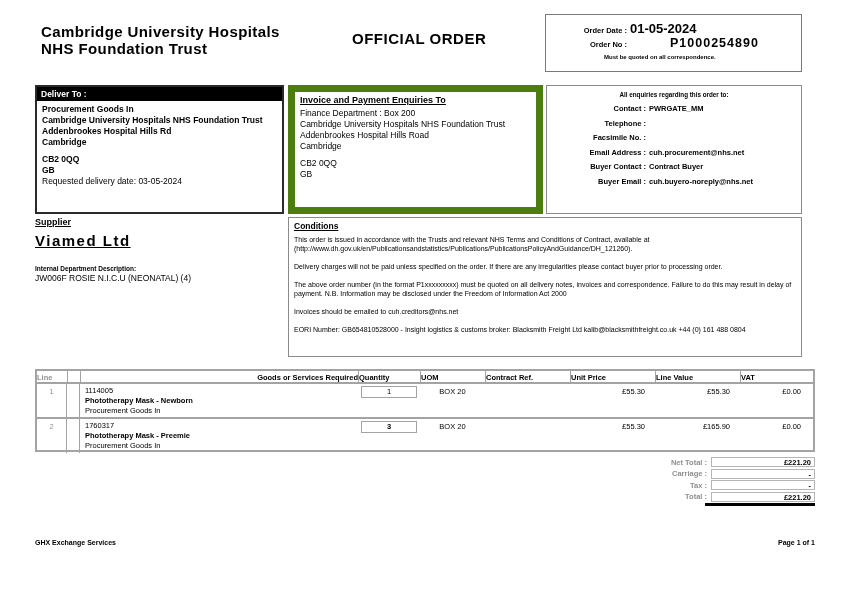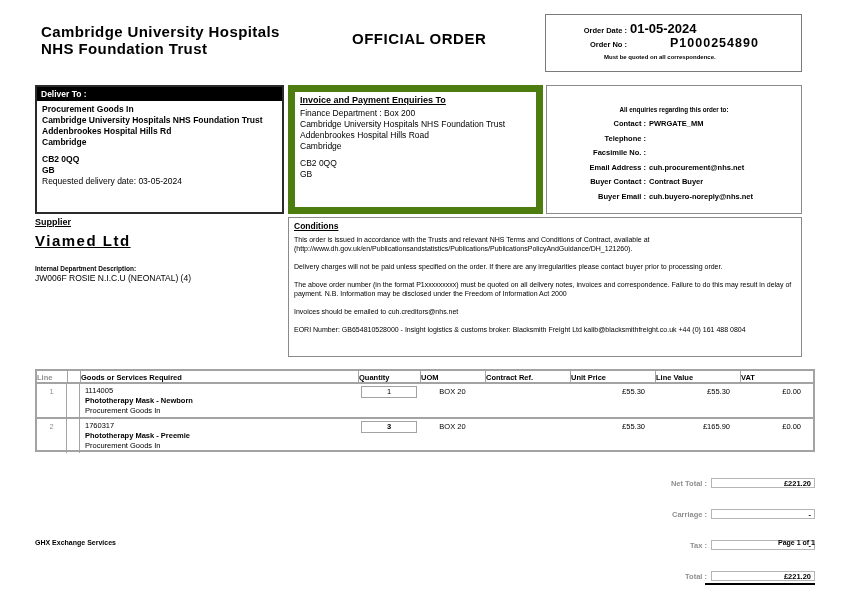--- a/index.html
+++ b/index.html
@@ -22,21 +22,21 @@
   .deliver-box { position:absolute; left:35px; top:85px; width:249px; height:129px; border:2px solid #2a2a2a; background:#fff; }
   .deliver-head { background:#000; color:#fff; font-size:8.5px; font-weight:bold; padding:2px 4px; }
   .deliver-body { padding:3px 5px; }
   .addr-line-b { font-size:8.5px; font-weight:bold; line-height:11px; }
   .addr-line-n { font-size:8.5px; line-height:11px; }
   .gap-top { margin-top:6px; }
 
   .invoice-box { position:absolute; left:288px; top:85px; width:255px; height:129px; border:7px solid #4d7c0f; padding:3px 5px; }
   .invoice-title { font-size:9px; font-weight:bold; text-decoration:underline; margin-bottom:3px; }
 
-  .contact-box { position:absolute; left:546px; top:85px; width:256px; height:129px; border:1px solid #8a8a8a; padding:18px 4px; }
+  .contact-box { position:absolute; left:546px; top:85px; width:256px; height:129px; border:1px solid #8a8a8a; padding:3px 4px; }
   .contact-head { text-align:center; font-size:6.3px; font-weight:bold; margin:2px 0 6px 0; }
   .contact-grid { display:grid; grid-template-columns:98px 1fr; row-gap:5.5px; }
   .c-label { text-align:right; font-size:7.5px; font-weight:bold; padding-right:3px; }
   .c-value { font-size:7.5px; font-weight:bold; }
 
   
   .supplier { position:absolute; left:35px; top:217px; width:250px; }
   .supplier-title { font-size:9px; font-weight:bold; text-decoration:underline; }
   .supplier-name { font-size:15px; font-weight:bold; text-decoration:underline; letter-spacing:1.5px; margin-top:5px; }
   .dept-label { margin-top:16px; font-size:6.5px; font-weight:bold; line-height:7px; }
@@ -46,40 +46,40 @@
   .conditions-box { position:absolute; left:288px; top:217px; width:514px; height:140px; border:1px solid #8a8a8a; padding:3px 5px; }
   .conditions-title { font-size:8.5px; font-weight:bold; text-decoration:underline; margin-bottom:4px; }
   .cond-p { font-size:7px; line-height:9px; margin-bottom:9px; word-wrap:break-word; }
 
   
   .items-table { position:absolute; left:35px; top:369px; width:780px; border:2px solid #a3a3a3; }
   .tgrid { display:grid; grid-template-columns:30px 13px 278px 62px 65px 85px 85px 85px 1fr; }
   .thead { border-bottom:2px solid #a3a3a3; height:13px; align-items:center; }
   .th { font-size:7.5px; font-weight:bold; text-align:left; border-left:1px solid #a3a3a3; height:13px; line-height:13px; }
   .th:first-child { border-left:none; color:#8f8f8f; }
-  .th-goods { text-align:left; }
+  .th-goods { text-align:right; }
   .trow-item { height:33px; }
   .trow-item + .trow-item { border-top:2px solid #a3a3a3; }
   .cell-line { color:#8f8f8f; text-align:center; font-size:7.5px; padding-top:3px; border-right:1px solid #a3a3a3; }
   .cell-spacer { border-right:1px solid #a3a3a3; }
   .cell-goods { padding:2px 5px; }
   .g-code { font-size:7.5px; line-height:10px; }
   .g-desc { font-size:7.5px; font-weight:bold; line-height:10px; }
   .g-dept { font-size:7.5px; line-height:10px; }
   .cell-qty { padding:2px 3px 0 3px; }
   .qty-box { border:1.5px solid #a3a3a3; text-align:center; font-size:7.5px; height:12px; line-height:10px; background:#fff; }
   .qty-bold { font-weight:bold; }
   .cell-uom { text-align:center; font-size:7.5px; padding-top:3px; }
   .cell-ref { font-size:7.5px; padding-top:3px; }
   .cell-money { text-align:right; font-size:7.5px; padding:3px 10px 0 0; }
   .cell-vat { text-align:right; font-size:7.5px; padding:3px 12px 0 0; }
 
   
   .totals { position:absolute; right:27px; top:457px; width:222px; }
-  .t-row { display:flex; align-items:center; height:10px; margin-bottom:1.5px;margin-top:21px; }
+  .t-row { display:flex; align-items:center; height:10px; margin-bottom:1.5px; }
   .t-label { flex:1; text-align:right; color:#8f8f8f; font-weight:bold; font-size:7.5px; padding-right:4px; }
   .t-box { width:104px; border:1px solid #b5b5b5; font-size:7.5px; font-weight:bold; text-align:right; padding:0 3px; height:10px; line-height:9px; background:#fff; }
   .total-rule { height:2.5px; background:#000; width:110px; margin-left:auto; margin-top:1px; }
 
   
   .footer-left  { position:absolute; left:35px; top:539px; font-size:7px; font-weight:bold; }
   .footer-right { position:absolute; right:27px; top:539px; font-size:7px; font-weight:bold; }
 </style>
 </head>
 <body>

